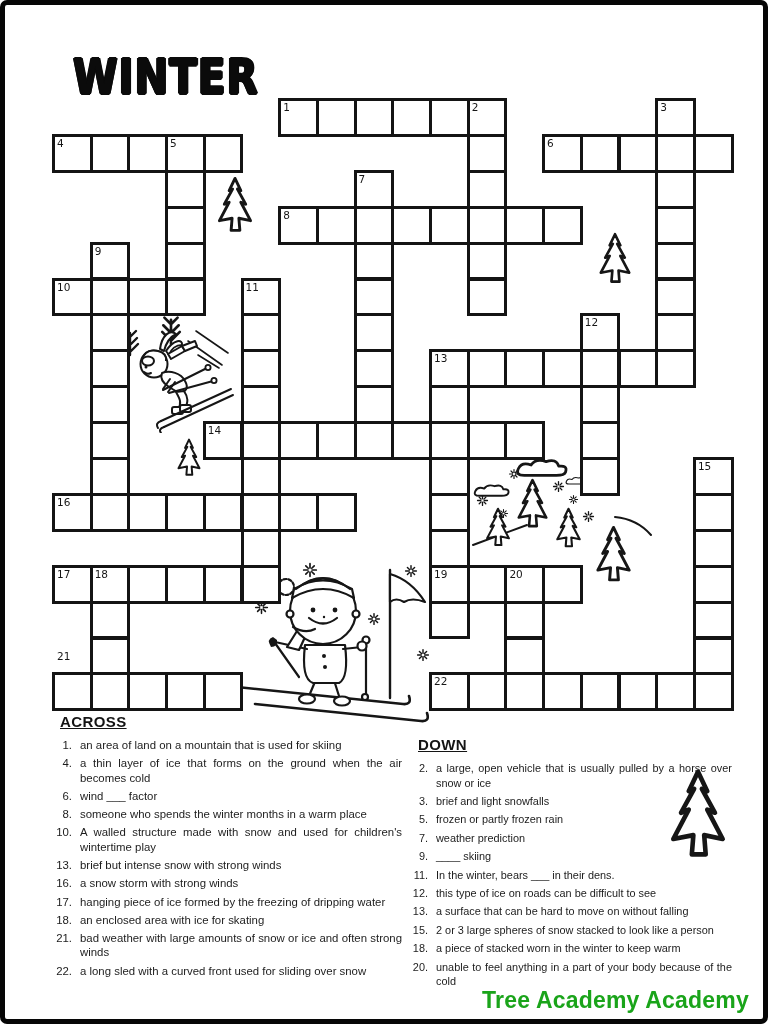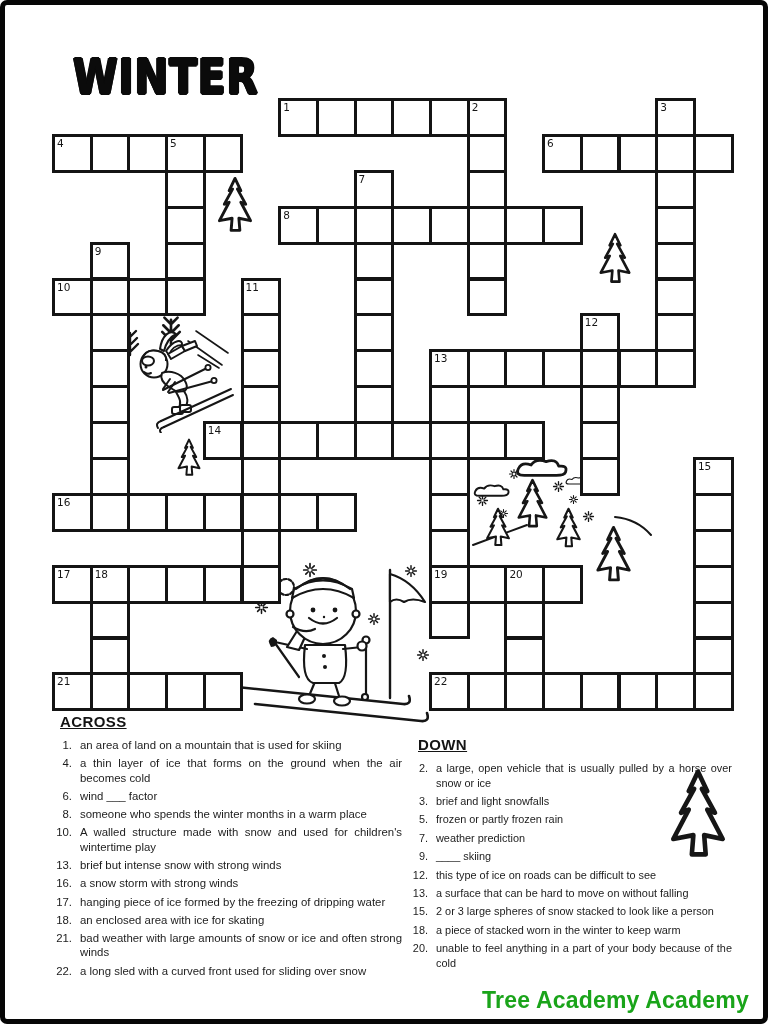--- a/index.html
+++ b/index.html
@@ -319,21 +319,21 @@
       <div class="cell" style="left: 537.1px; top: 559.7px; width: 40.7px; height: 38.9px;"></div>
       <span class="cellnum" style="left: 429px; top: 563.7px;">19</span>
       <div class="cell" style="left: 499.4px; top: 595.6px; width: 40.7px; height: 38.9px;"></div>
       <div class="cell" style="left: 499.4px; top: 631.5px; width: 40.7px; height: 38.9px;"></div>
       <div class="cell" style="left: 499.4px; top: 667.4px; width: 40.7px; height: 38.9px;"></div>
       <span class="cellnum" style="left: 504.4px; top: 563.7px;">20</span>
       <div class="cell" style="left: 47px; top: 667.4px; width: 40.7px; height: 38.9px;"></div>
       <div class="cell" style="left: 122.4px; top: 667.4px; width: 40.7px; height: 38.9px;"></div>
       <div class="cell" style="left: 160.1px; top: 667.4px; width: 40.7px; height: 38.9px;"></div>
       <div class="cell" style="left: 197.8px; top: 667.4px; width: 40.7px; height: 38.9px;"></div>
-      <span class="cellnum" style="left: 52px; top: 671px;">21</span>
+      <span class="cellnum" style="left: 52px; top: 646px;">21</span>
       <div class="cell" style="left: 424px; top: 667.4px; width: 40.7px; height: 38.9px;"></div>
       <div class="cell" style="left: 461.7px; top: 667.4px; width: 40.7px; height: 38.9px;"></div>
       <div class="cell" style="left: 537.1px; top: 667.4px; width: 40.7px; height: 38.9px;"></div>
       <div class="cell" style="left: 574.8px; top: 667.4px; width: 40.7px; height: 38.9px;"></div>
       <div class="cell" style="left: 612.5px; top: 667.4px; width: 40.7px; height: 38.9px;"></div>
       <div class="cell" style="left: 650.2px; top: 667.4px; width: 40.7px; height: 38.9px;"></div>
       <span class="cellnum" style="left: 429px; top: 671.4px;">22</span>
     </div>
 
   <div class="clues clues-across">
@@ -403,20 +403,24 @@
         </div>
         <div class="clue">
           <span class="cnum">7.</span>
           <span class="ctext">weather prediction</span>
         </div>
         <div class="clue">
           <span class="cnum">9.</span>
           <span class="ctext">____ skiing</span>
         </div>
         <div class="clue">
+          <span class="cnum">11.</span>
+          <span class="ctext">In the winter, bears ___ in their dens.</span>
+        </div>
+        <div class="clue">
           <span class="cnum">12.</span>
           <span class="ctext">this type of ice on roads can be difficult to see</span>
         </div>
         <div class="clue">
           <span class="cnum">13.</span>
           <span class="ctext">a surface that can be hard to move on without falling</span>
         </div>
         <div class="clue">
           <span class="cnum">15.</span>
           <span class="ctext">2 or 3 large spheres of snow stacked to look like a person</span>

